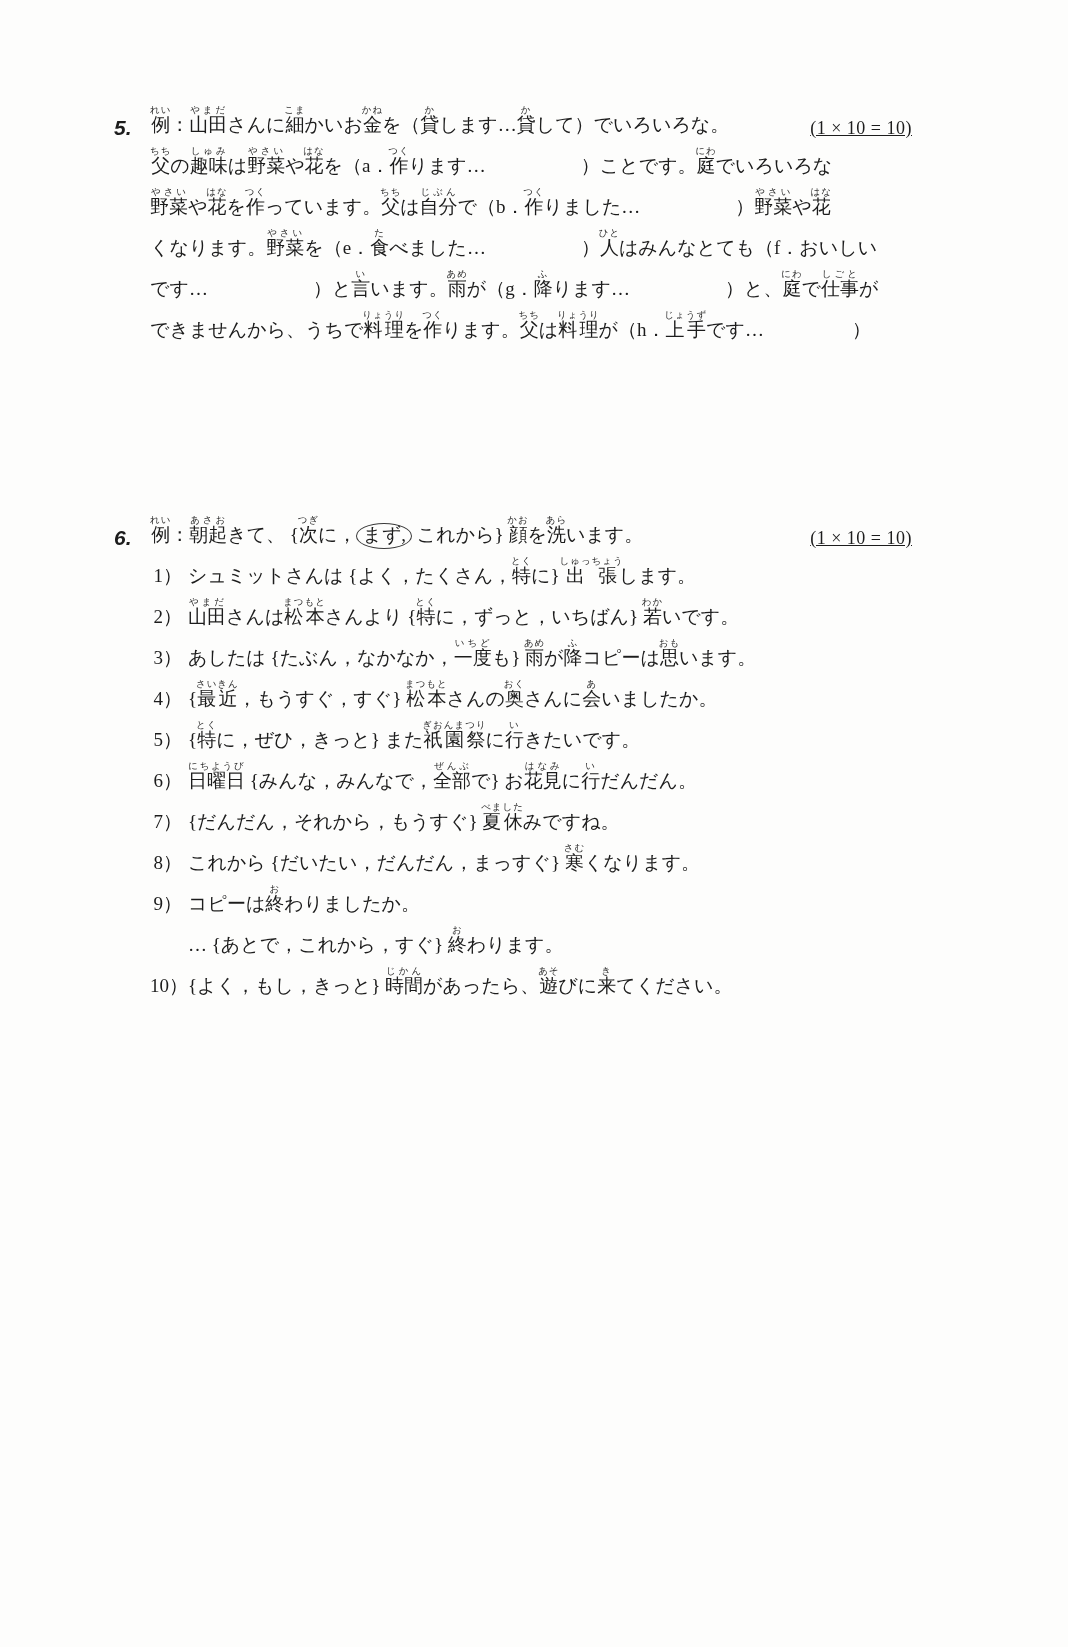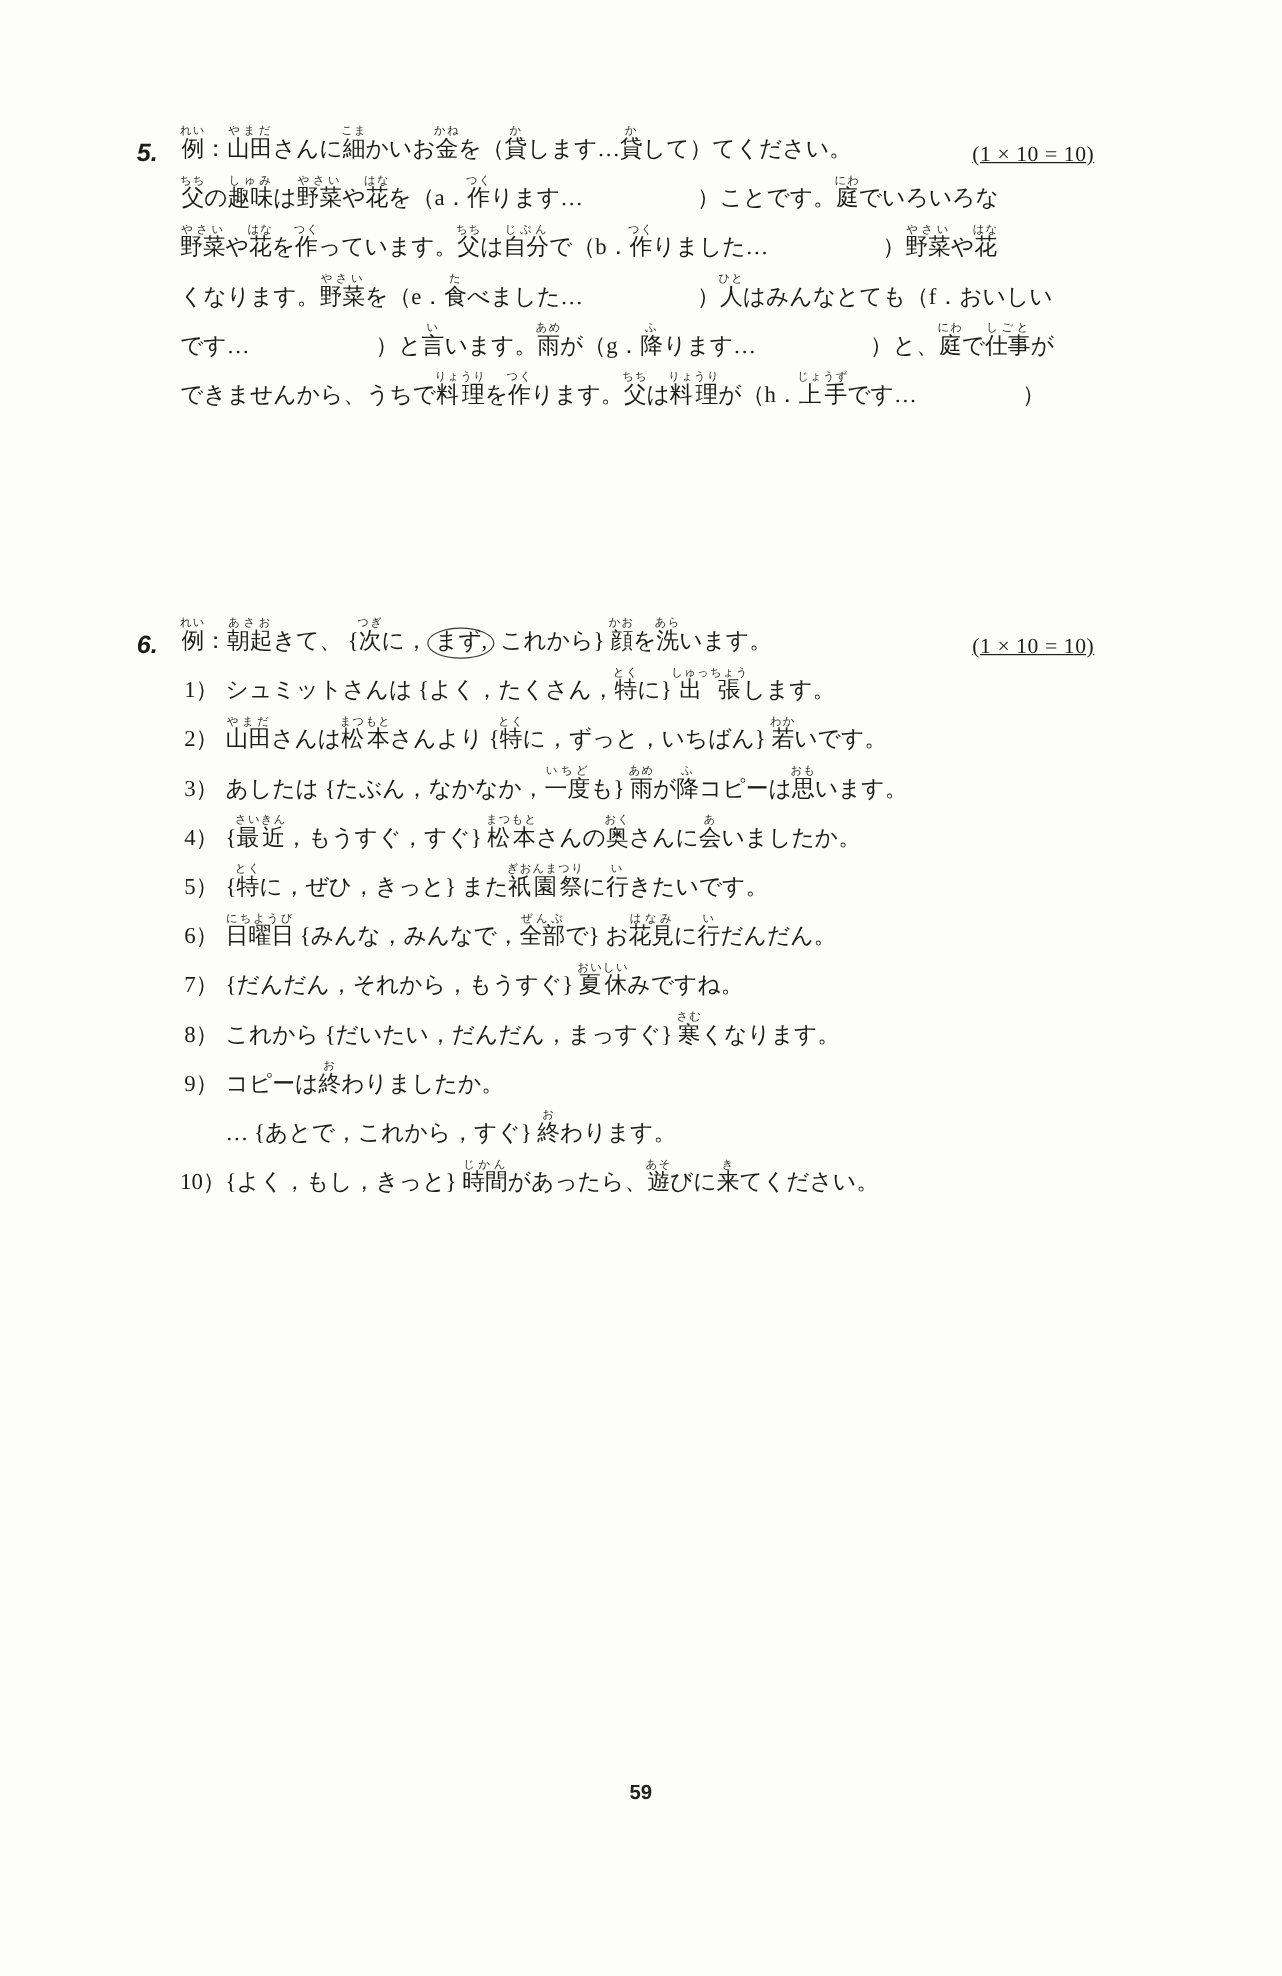--- a/index.html
+++ b/index.html
@@ -74,21 +74,21 @@
 </style>
 </head>
 <body>
 
 <div class="page">
 
   <section class="exercise" style="top:104px">
     <span class="ex-num">5.</span>
     <span class="points">(1 × 10 = 10)</span>
     <div class="ex-content">
-      <div class="line"><ruby>例<rt>れい</rt></ruby><span>：</span><ruby>山田<rt>やまだ</rt></ruby><span>さんに</span><ruby>細<rt>こま</rt></ruby><span>かいお</span><ruby>金<rt>かね</rt></ruby><span>を（</span><ruby>貸<rt>か</rt></ruby><span>します…</span><ruby>貸<rt>か</rt></ruby><span>して）てください。</span></div>
+      <div class="line"><ruby>例<rt>れい</rt></ruby><span>：</span><ruby>山田<rt>やまだ</rt></ruby><span>さんに</span><ruby>細<rt>こま</rt></ruby><span>かいお</span><ruby>金<rt>かね</rt></ruby><span>を（</span><ruby>貸<rt>か</rt></ruby><span>します…</span><ruby>貸<rt>か</rt></ruby><span>して）でいろいろな。</span></div>
       <div class="line"><ruby>父<rt>ちち</rt></ruby><span>の</span><ruby>趣味<rt>しゅみ</rt></ruby><span>は</span><ruby>野菜<rt>やさい</rt></ruby><span>や</span><ruby>花<rt>はな</rt></ruby><span>を（a．</span><ruby>作<rt>つく</rt></ruby><span>ります…</span><span class="gap" style="width: 95px;"></span><span>）ことです。</span><ruby>庭<rt>にわ</rt></ruby><span>でいろいろな</span></div>
       <div class="line"><ruby>野菜<rt>やさい</rt></ruby><span>や</span><ruby>花<rt>はな</rt></ruby><span>を</span><ruby>作<rt>つく</rt></ruby><span>っています。</span><ruby>父<rt>ちち</rt></ruby><span>は</span><ruby>自分<rt>じぶん</rt></ruby><span>で（b．</span><ruby>作<rt>つく</rt></ruby><span>りました…</span><span class="gap" style="width: 95px;"></span><span>）</span><ruby>野菜<rt>やさい</rt></ruby><span>や</span><ruby>花<rt>はな</rt></ruby></div>
       <div class="line"><span>くなります。</span><ruby>野菜<rt>やさい</rt></ruby><span>を（e．</span><ruby>食<rt>た</rt></ruby><span>べました…</span><span class="gap" style="width: 95px;"></span><span>）</span><ruby>人<rt>ひと</rt></ruby><span>はみんなとても（f．おいしい</span></div>
       <div class="line"><span>です…</span><span class="gap" style="width: 105px;"></span><span>）と</span><ruby>言<rt>い</rt></ruby><span>います。</span><ruby>雨<rt>あめ</rt></ruby><span>が（g．</span><ruby>降<rt>ふ</rt></ruby><span>ります…</span><span class="gap" style="width: 95px;"></span><span>）と、</span><ruby>庭<rt>にわ</rt></ruby><span>で</span><ruby>仕事<rt>しごと</rt></ruby><span>が</span></div>
       <div class="line"><span>できませんから、うちで</span><ruby>料理<rt>りょうり</rt></ruby><span>を</span><ruby>作<rt>つく</rt></ruby><span>ります。</span><ruby>父<rt>ちち</rt></ruby><span>は</span><ruby>料理<rt>りょうり</rt></ruby><span>が（h．</span><ruby>上手<rt>じょうず</rt></ruby><span>です…</span><span class="gap" style="width: 88px;"></span><span>）</span></div>
     </div>
   </section>
 
   <section class="exercise" style="top:514px">
     <span class="ex-num">6.</span>
@@ -115,35 +115,34 @@
       <div class="item">
         <span class="item-marker">5）</span>
         <span class="item-text"><span>{</span><ruby>特<rt>とく</rt></ruby><span>に，ぜひ，きっと} また</span><ruby>祇園祭<rt>ぎおんまつり</rt></ruby><span>に</span><ruby>行<rt>い</rt></ruby><span>きたいです。</span></span>
       </div>
       <div class="item">
         <span class="item-marker">6）</span>
         <span class="item-text"><ruby>日曜日<rt>にちようび</rt></ruby><span> {みんな，みんなで，</span><ruby>全部<rt>ぜんぶ</rt></ruby><span>で} お</span><ruby>花見<rt>はなみ</rt></ruby><span>に</span><ruby>行<rt>い</rt></ruby><span>だんだん。</span></span>
       </div>
       <div class="item">
         <span class="item-marker">7）</span>
-        <span class="item-text"><span>{だんだん，それから，もうすぐ} </span><ruby>夏休<rt>おいしい</rt></ruby><span>みですね。</span></span>
+        <span class="item-text"><span>{だんだん，それから，もうすぐ} </span><ruby>夏休<rt>べました</rt></ruby><span>みですね。</span></span>
       </div>
       <div class="item">
         <span class="item-marker">8）</span>
         <span class="item-text"><span>これから {だいたい，だんだん，まっすぐ} </span><ruby>寒<rt>さむ</rt></ruby><span>くなります。</span></span>
       </div>
       <div class="item">
         <span class="item-marker">9）</span>
         <span class="item-text"><span>コピーは</span><ruby>終<rt>お</rt></ruby><span>わりましたか。</span></span>
       </div>
       <div class="item">
         <span class="item-marker"></span>
         <span class="item-text"><span>… {あとで，これから，すぐ} </span><ruby>終<rt>お</rt></ruby><span>わります。</span></span>
       </div>
       <div class="item">
         <span class="item-marker">10）</span>
         <span class="item-text"><span>{よく，もし，きっと} </span><ruby>時間<rt>じかん</rt></ruby><span>があったら、</span><ruby>遊<rt>あそ</rt></ruby><span>びに</span><ruby>来<rt>き</rt></ruby><span>てください。</span></span>
       </div>
     </div>
   </section>
 
-  <div class="page-number">59</div>
 </div>
 
 </body></html>

